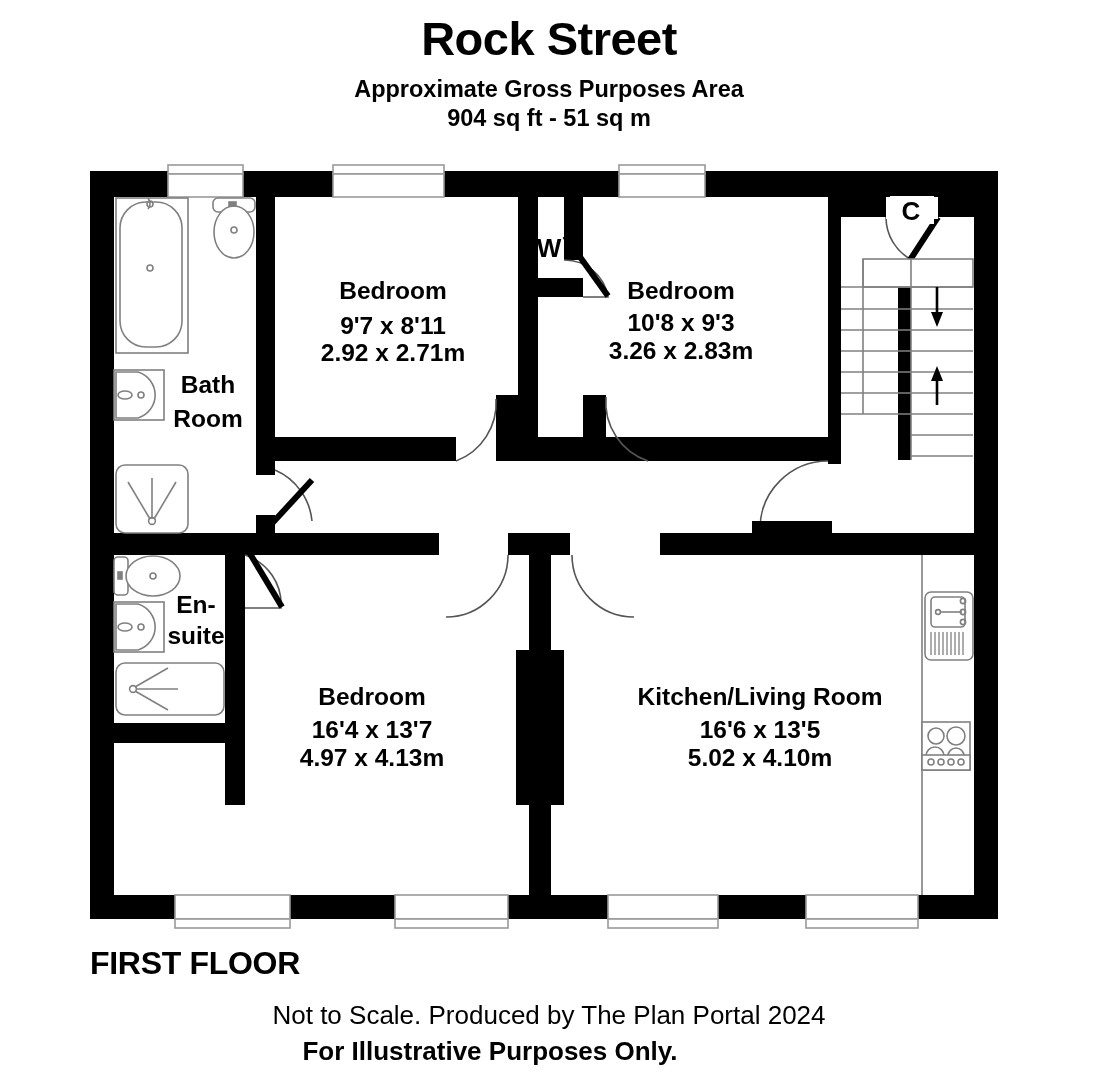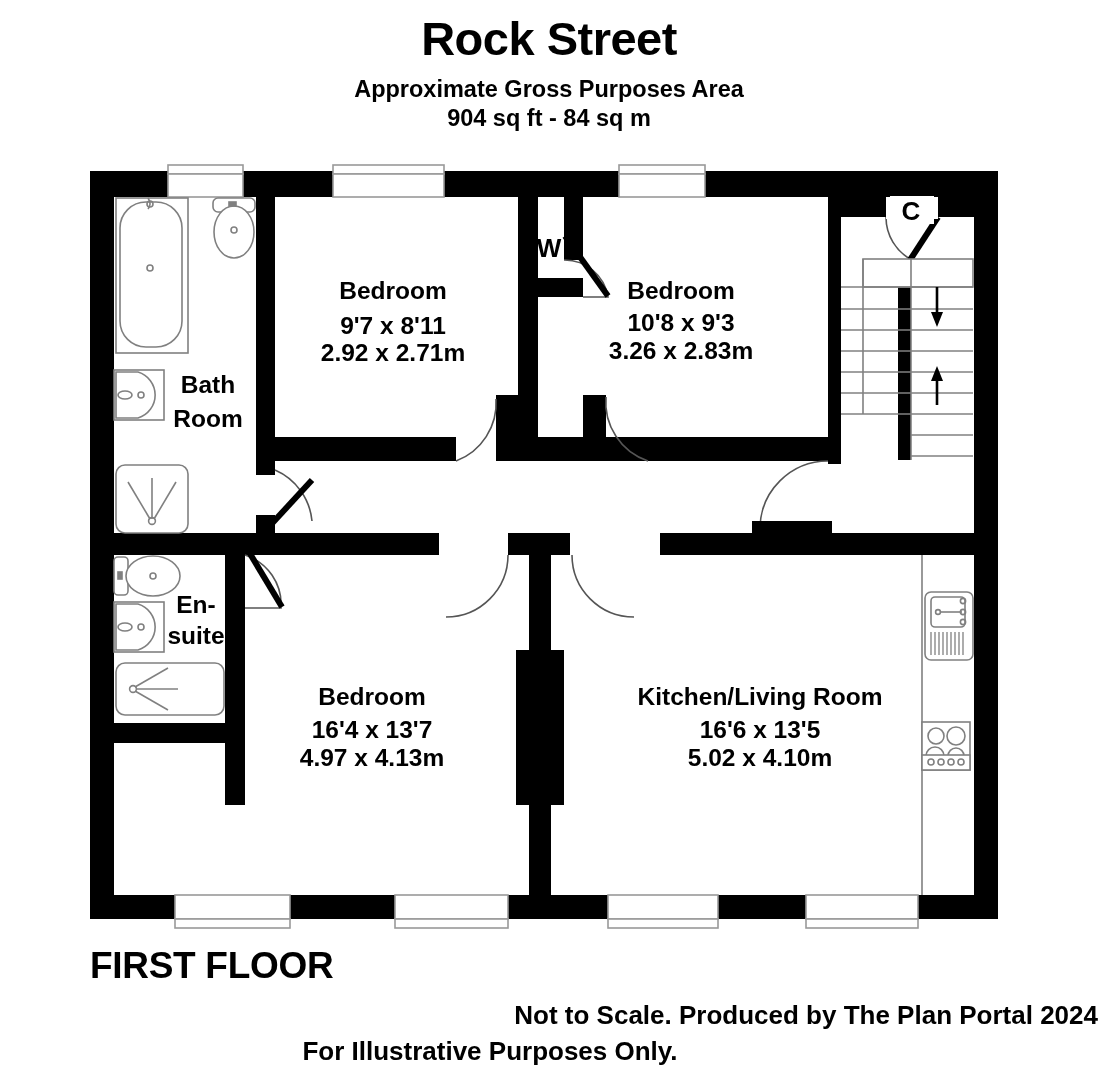--- a/index.html
+++ b/index.html
@@ -46,32 +46,32 @@
     font-size: 23.5px;
     font-weight: bold;
     line-height: 1.22;
   }
 
   
   .floor-label {
     position: absolute;
     left: 90px;
     top: 945px;
-    font-size: 37px;
+    font-size: 32px;
     font-weight: bold;
     letter-spacing: -0.3px;
   }
   .footer-line1 {
     position: absolute;
     left: 0;
     top: 1000px;
     width: 1098px;
-    text-align: right;
+    text-align: center;
     font-size: 26px;
-    font-weight: bold;
+    font-weight: normal;
   }
   .footer-line2 {
     position: absolute;
     left: 0;
     top: 1036px;
     width: 980px;
     text-align: center;
     font-size: 26px;
     font-weight: bold;
   }
@@ -98,21 +98,21 @@
   }
 </style>
 </head>
 <body>
 
 <div id="page">
 
   <div class="header">
     <div class="title">Rock Street</div>
     <div class="subtitle">Approximate Gross Purposes Area</div>
-    <div class="subtitle2">904 sq ft - 84 sq m</div>
+    <div class="subtitle2">904 sq ft - 51 sq m</div>
   </div>
 
   <svg id="plan-svg" width="1098" height="1080" viewBox="0 0 1098 1080">
 
     <g fill="#000000">
 
       <rect x="90" y="171" width="78" height="26"></rect>
       <rect x="243" y="171" width="90" height="26"></rect>
       <rect x="444" y="171" width="175" height="26"></rect>
       <rect x="705" y="171" width="293" height="26"></rect>

